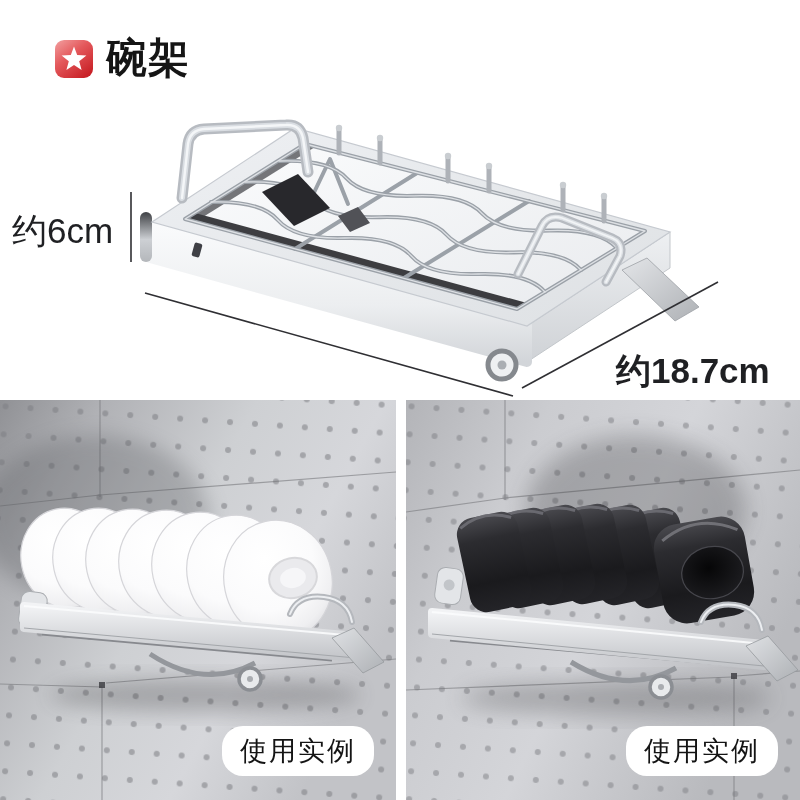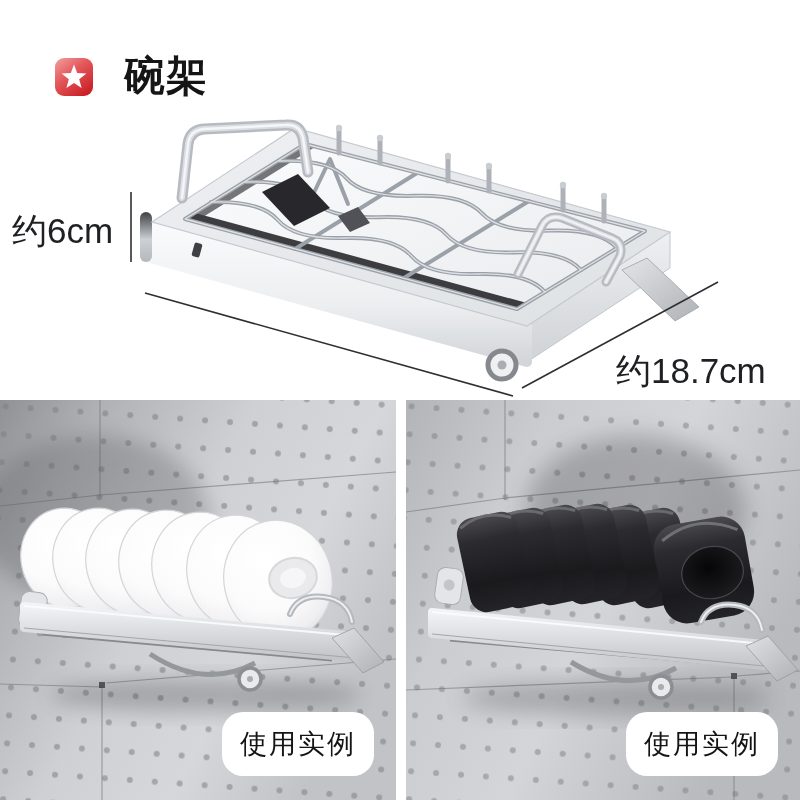--- a/index.html
+++ b/index.html
@@ -1,36 +1,36 @@
 <!DOCTYPE html>
 <html><head>
 <meta charset="utf-8">
 <style>
   html,body{margin:0;padding:0;background:#fff;}
   .page{position:relative;width:800px;height:800px;background:#fff;overflow:hidden;
         font-family:"Liberation Sans","DejaVu Sans",sans-serif;}
   
   .hdr{position:absolute;left:55px;top:38px;display:flex;align-items:center;gap:13px;}
   .badge{width:38px;height:38px;flex:0 0 auto;}
-  .title{margin:18px;font-size:41px;line-height:1;font-weight:600;color:#151515;letter-spacing:1px;}
+  .title{margin:0;font-size:41px;line-height:1;font-weight:600;color:#151515;letter-spacing:1px;}
   
   .figure-main{position:absolute;left:0;top:16px;width:800px;height:400px;}
   .product-svg{position:absolute;left:0;top:0;width:800px;height:400px;}
   .dim{position:absolute;font-size:35px;color:#1f2023;white-space:nowrap;font-weight:400;}
   .dim-height{left:12px;top:192px;}
   .dim-length{left:198px;top:330px;}
-  .dim-depth{left:616px;top:332px;}
+  .dim-depth{left:616px;top:332px;font-weight:bold;}
   
   .photos{position:absolute;left:0;top:400px;width:800px;height:400px;}
   .photo{position:absolute;top:0;height:400px;margin:0;}
   .photo svg{display:block;width:100%;height:100%;}
   .photo-left{left:0;width:396px;}
   .photo-right{left:406px;width:394px;}
   .pill{position:absolute;right:22px;bottom:24px;background:#fff;border-radius:21px;
-        padding:14px 18px;font-size:27px;line-height:36px;color:#141414;letter-spacing:2px;}
+        padding:7px 18px;font-size:27px;line-height:36px;color:#141414;letter-spacing:2px;}
 </style>
 </head>
 <body>
 
 <div class="page">
 
   <header class="hdr">
     <svg class="badge" viewBox="0 0 38 38" aria-hidden="true">
       <defs>
         <linearGradient id="badgeGrad" x1="0" y1="0" x2="0.75" y2="1">

